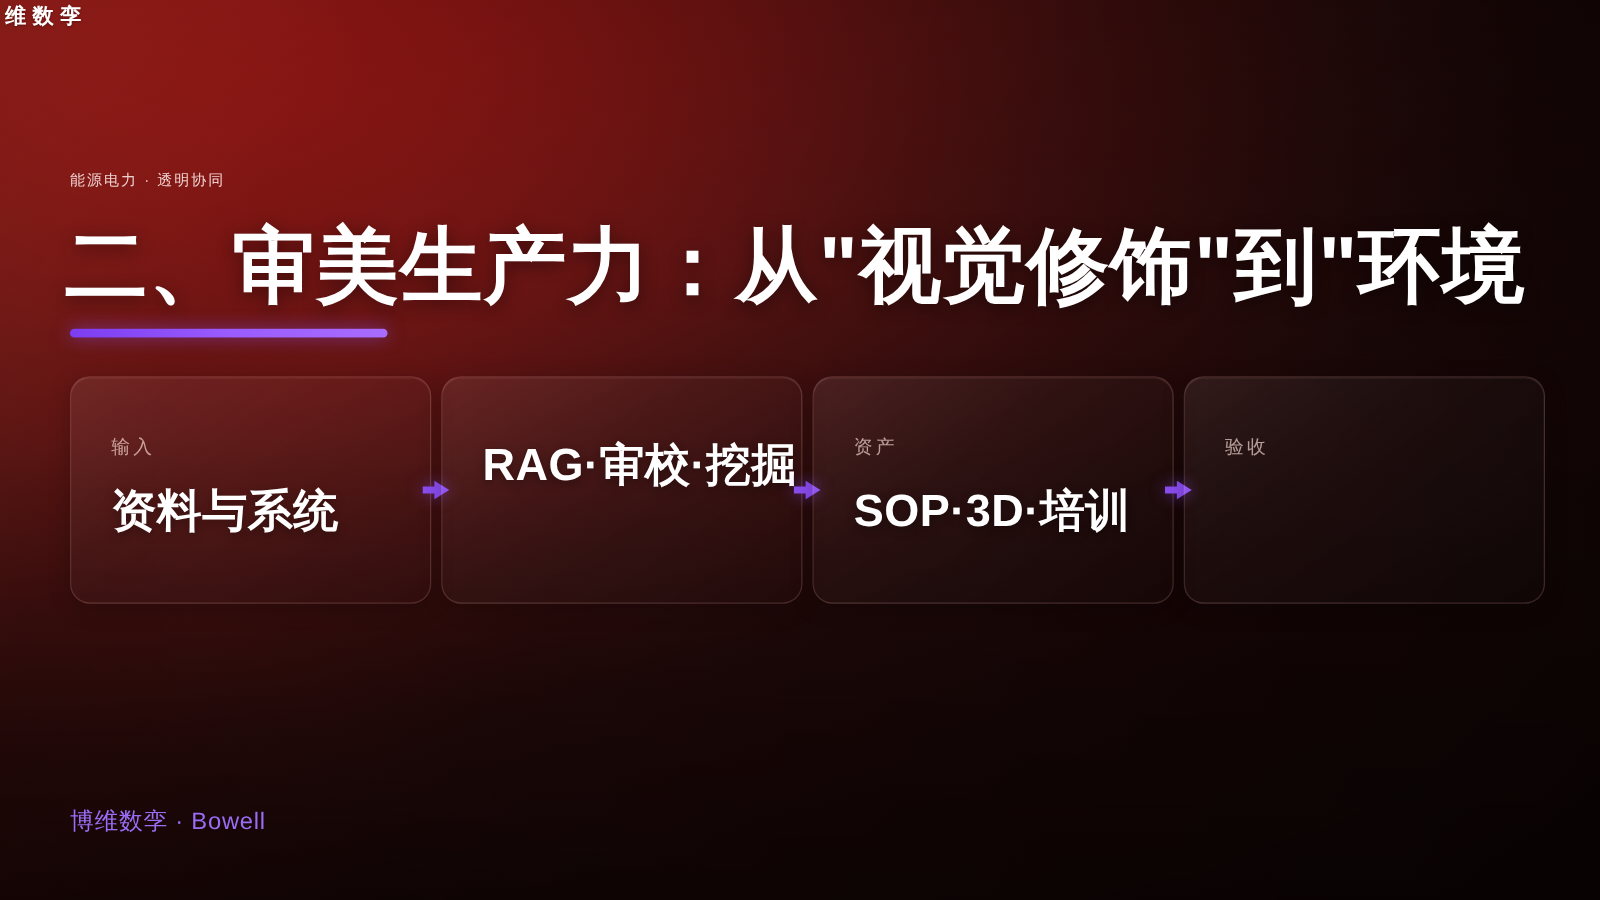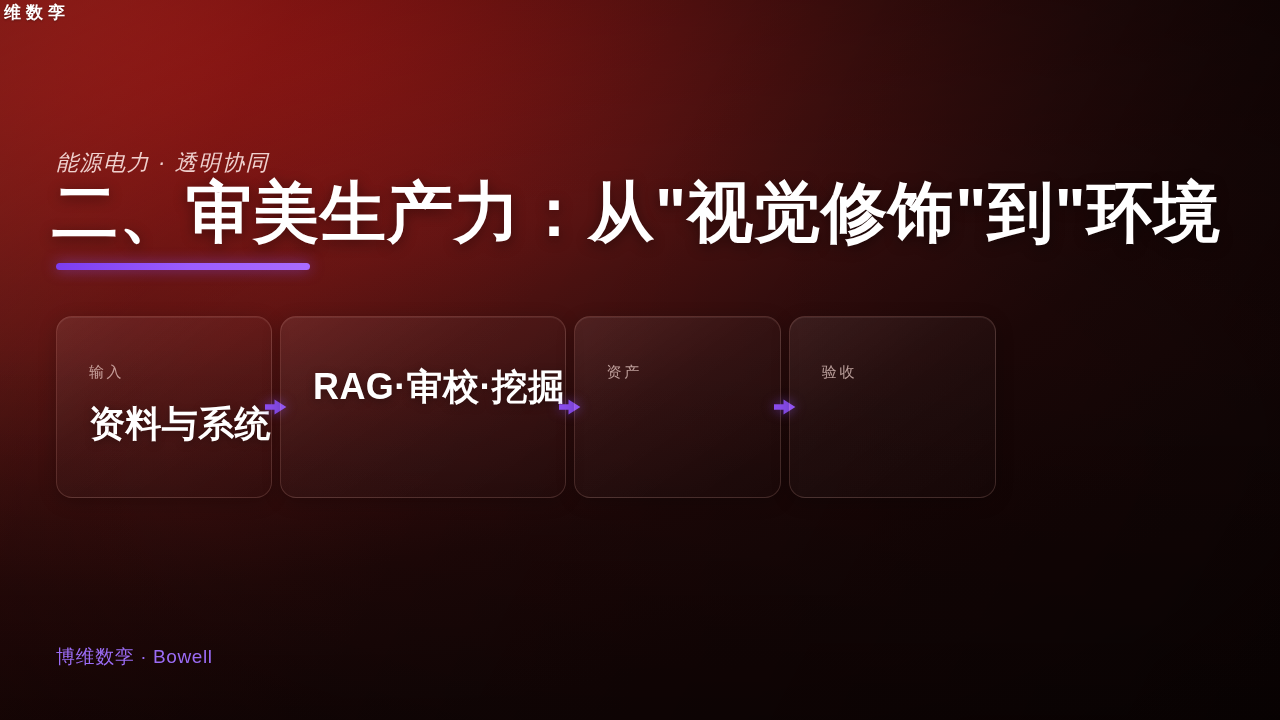--- a/index.html
+++ b/index.html
@@ -76,26 +76,25 @@
     letter-spacing: 5px;
     color: #ffffff;
     white-space: nowrap;
     text-shadow: 0 1px 2px rgba(0,0,0,0.30);
   }
 
   
   .kicker {
     position: absolute;
     left: 56px;
-    top: 148px;
-    font-size: 22px;
+    top: 136px;
+    font-size: 12px;
     letter-spacing: 1.6px;
     color: rgba(255,235,232,0.88);
     white-space: nowrap;
-    font-style: italic;
   }
 
   
   .headline {
     position: absolute;
     left: 52px;
     top: 178px;
     font-size: 66px;
     font-weight: 700;
     line-height: 1.06;
@@ -114,22 +113,22 @@
     height: 7px;
     border-radius: 4px;
     background: linear-gradient(90deg, #7b3df0 0%, #9b5cff 52%, #a96cff 100%);
     box-shadow: 0 0 14px rgba(140,80,255,0.55);
   }
 
   
   .pipeline {
     position: absolute;
     left: 56px;
-    top: 316px;
-    width: 940px;
+    top: 301px;
+    width: 1180px;
     height: 182px;
     display: flex;
     align-items: stretch;
   }
 
   .card {
     position: relative;
     flex: 1 1 0;
     border-radius: 16px;
     border: 1px solid rgba(255,190,180,0.17);
@@ -225,20 +224,21 @@
     </div>
 
     <div class="gap">
       <svg class="arrow" viewBox="0 0 22 16">
         <path d="M0 5.2 H9.5 V0.6 L21.4 8 L9.5 15.4 V10.8 H0 Z" fill="#8b4df0"></path>
       </svg>
     </div>
 
     <div class="card">
       <div class="card-label">资产</div>
+      <div class="card-title">SOP·3D·培训</div>
     </div>
 
     <div class="gap">
       <svg class="arrow" viewBox="0 0 22 16">
         <path d="M0 5.2 H9.5 V0.6 L21.4 8 L9.5 15.4 V10.8 H0 Z" fill="#8b4df0"></path>
       </svg>
     </div>
 
     <div class="card">
       <div class="card-label">验收</div>

